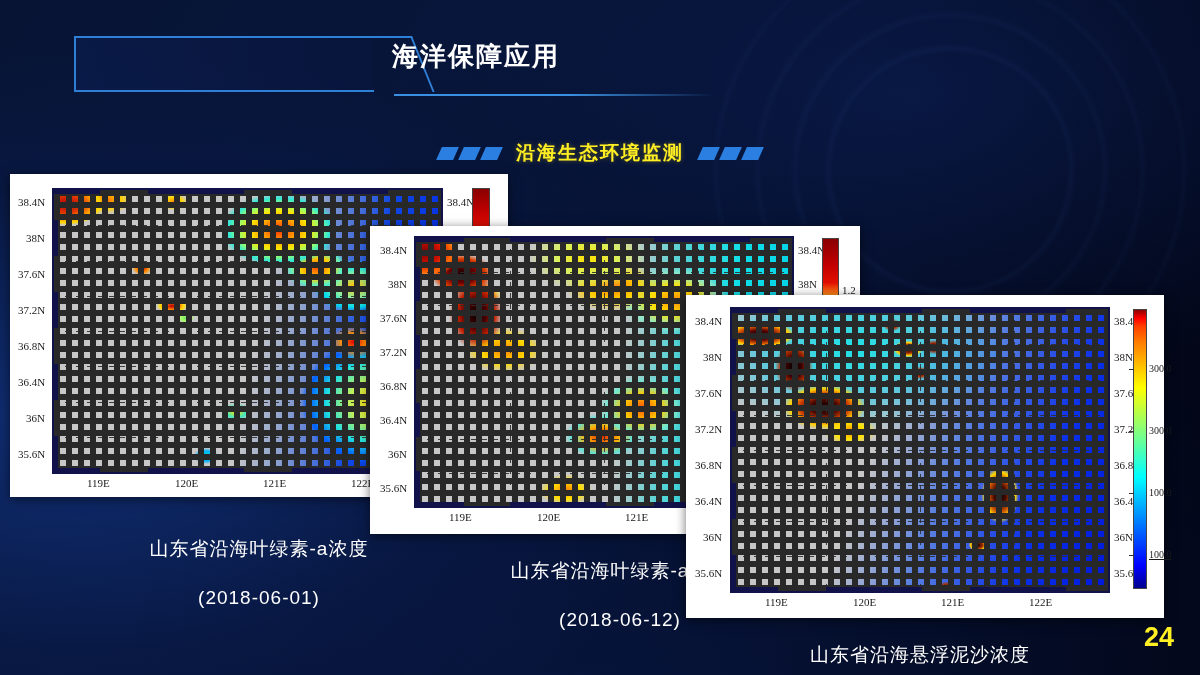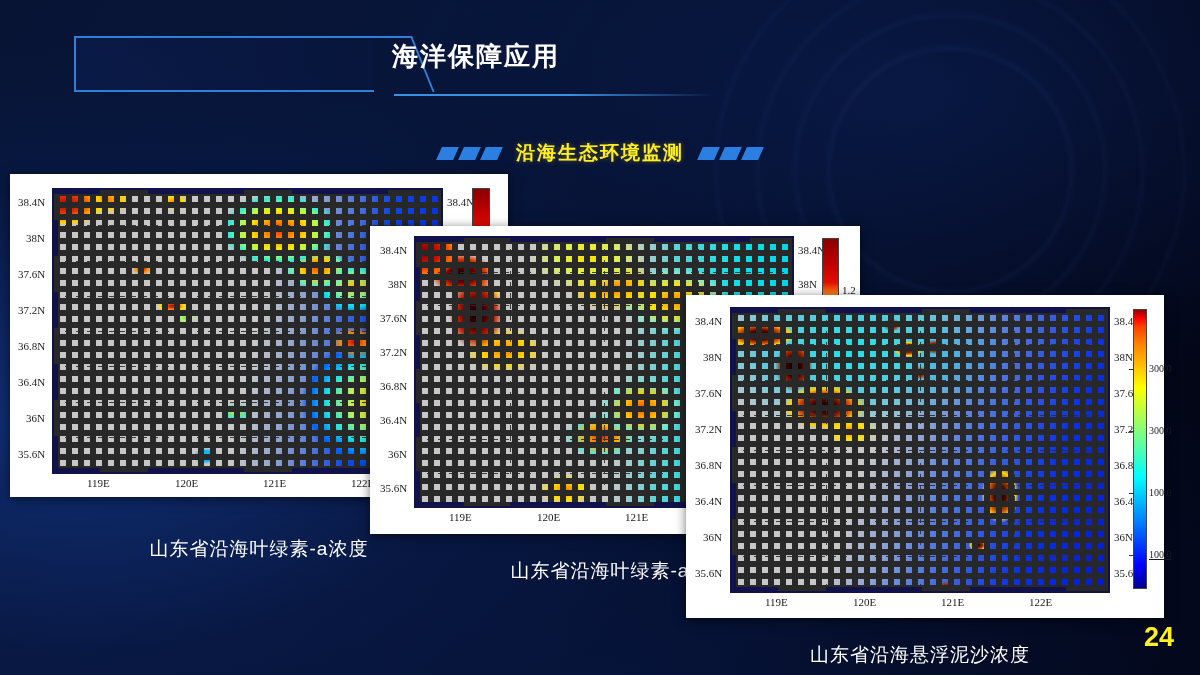--- a/index.html
+++ b/index.html
@@ -187,20 +187,21 @@
     <div class="axlab" style="left:77px;top:303px;font-size:11px;">119E</div>
     <div class="axlab" style="left:165px;top:303px;font-size:11px;">120E</div>
     <div class="axlab" style="left:253px;top:303px;font-size:11px;">121E</div>
     <div class="axlab" style="left:341px;top:303px;font-size:11px;">122E</div>
 
     <div class="cbar cbar-hot" style="left:462px;top:14px;width:18px;height:52px;"></div>
     <div class="cbar-lab" style="left:483px;top:56px;font-size:11px;">1.2</div>
   </div>
   <div class="caption" style="left:14px;top:512px;width:490px;">
     <div>山东省沿海叶绿素-a浓度</div>
+    <div>(2018-06-01)</div>
   </div>
 
   <div class="fig" style="left:370px;top:226px;width:490px;height:308px;">
     <div class="frame" style="left:44px;top:10px;width:380px;height:272px;
            background:
              radial-gradient(ellipse 40px 30px at 8px 14px, #7a0000 0%, #d01000 40%, #ff6a00 68%, rgba(255,210,0,0) 88%),
              radial-gradient(ellipse 34px 22px at 46px 36px, #140000 0%, #6a0000 40%, #e04000 70%, rgba(255,190,0,0) 92%),
              radial-gradient(ellipse 30px 40px at 60px 76px, #0a0000 0%, #4a0000 34%, #c02000 62%, rgba(255,160,0,0) 90%),
              radial-gradient(ellipse 46px 26px at 88px 112px, #ff8000 0%, #ffd800 50%, rgba(255,230,0,0) 88%),
              radial-gradient(ellipse 20px 12px at 68px 56px, #f8f0c0 0%, #ffdd40 55%, rgba(255,220,0,0) 90%),
@@ -246,20 +247,21 @@
     <div class="axlab" style="left:428px;top:52px;font-size:11px;">38N</div>
     <div class="axlab" style="left:79px;top:285px;font-size:11px;">119E</div>
     <div class="axlab" style="left:167px;top:285px;font-size:11px;">120E</div>
     <div class="axlab" style="left:255px;top:285px;font-size:11px;">121E</div>
 
     <div class="cbar cbar-hot" style="left:452px;top:12px;width:17px;height:58px;"></div>
     <div class="cbar-lab" style="left:472px;top:58px;font-size:11px;">1.2</div>
   </div>
   <div class="caption" style="left:380px;top:534px;width:480px;">
     <div>山东省沿海叶绿素-a浓度</div>
+    <div>(2018-06-12)</div>
   </div>
 
   <div class="fig" style="left:686px;top:295px;width:478px;height:323px;">
     <div class="frame" style="left:44px;top:12px;width:380px;height:286px;
            background:
              radial-gradient(ellipse 36px 14px at 28px 26px, #0c0000 0%, #5a0000 34%, #d85800 62%, #ffd000 80%, rgba(150,240,160,0) 96%),
              radial-gradient(ellipse 20px 26px at 62px 58px, #000000 0%, #3a0000 38%, #b03000 68%, rgba(255,190,0,0) 94%),
              radial-gradient(ellipse 44px 24px at 92px 98px, #050000 0%, #4a0600 30%, #d04000 56%, #ffd000 76%, rgba(200,245,120,0) 94%),
              radial-gradient(ellipse 30px 18px at 118px 122px, #ff9000 0%, #ffe400 46%, rgba(220,250,140,0) 88%),
              radial-gradient(ellipse 10px 7px at 160px 16px, #1a0000 0%, #b03000 50%, rgba(255,200,0,0) 90%),

